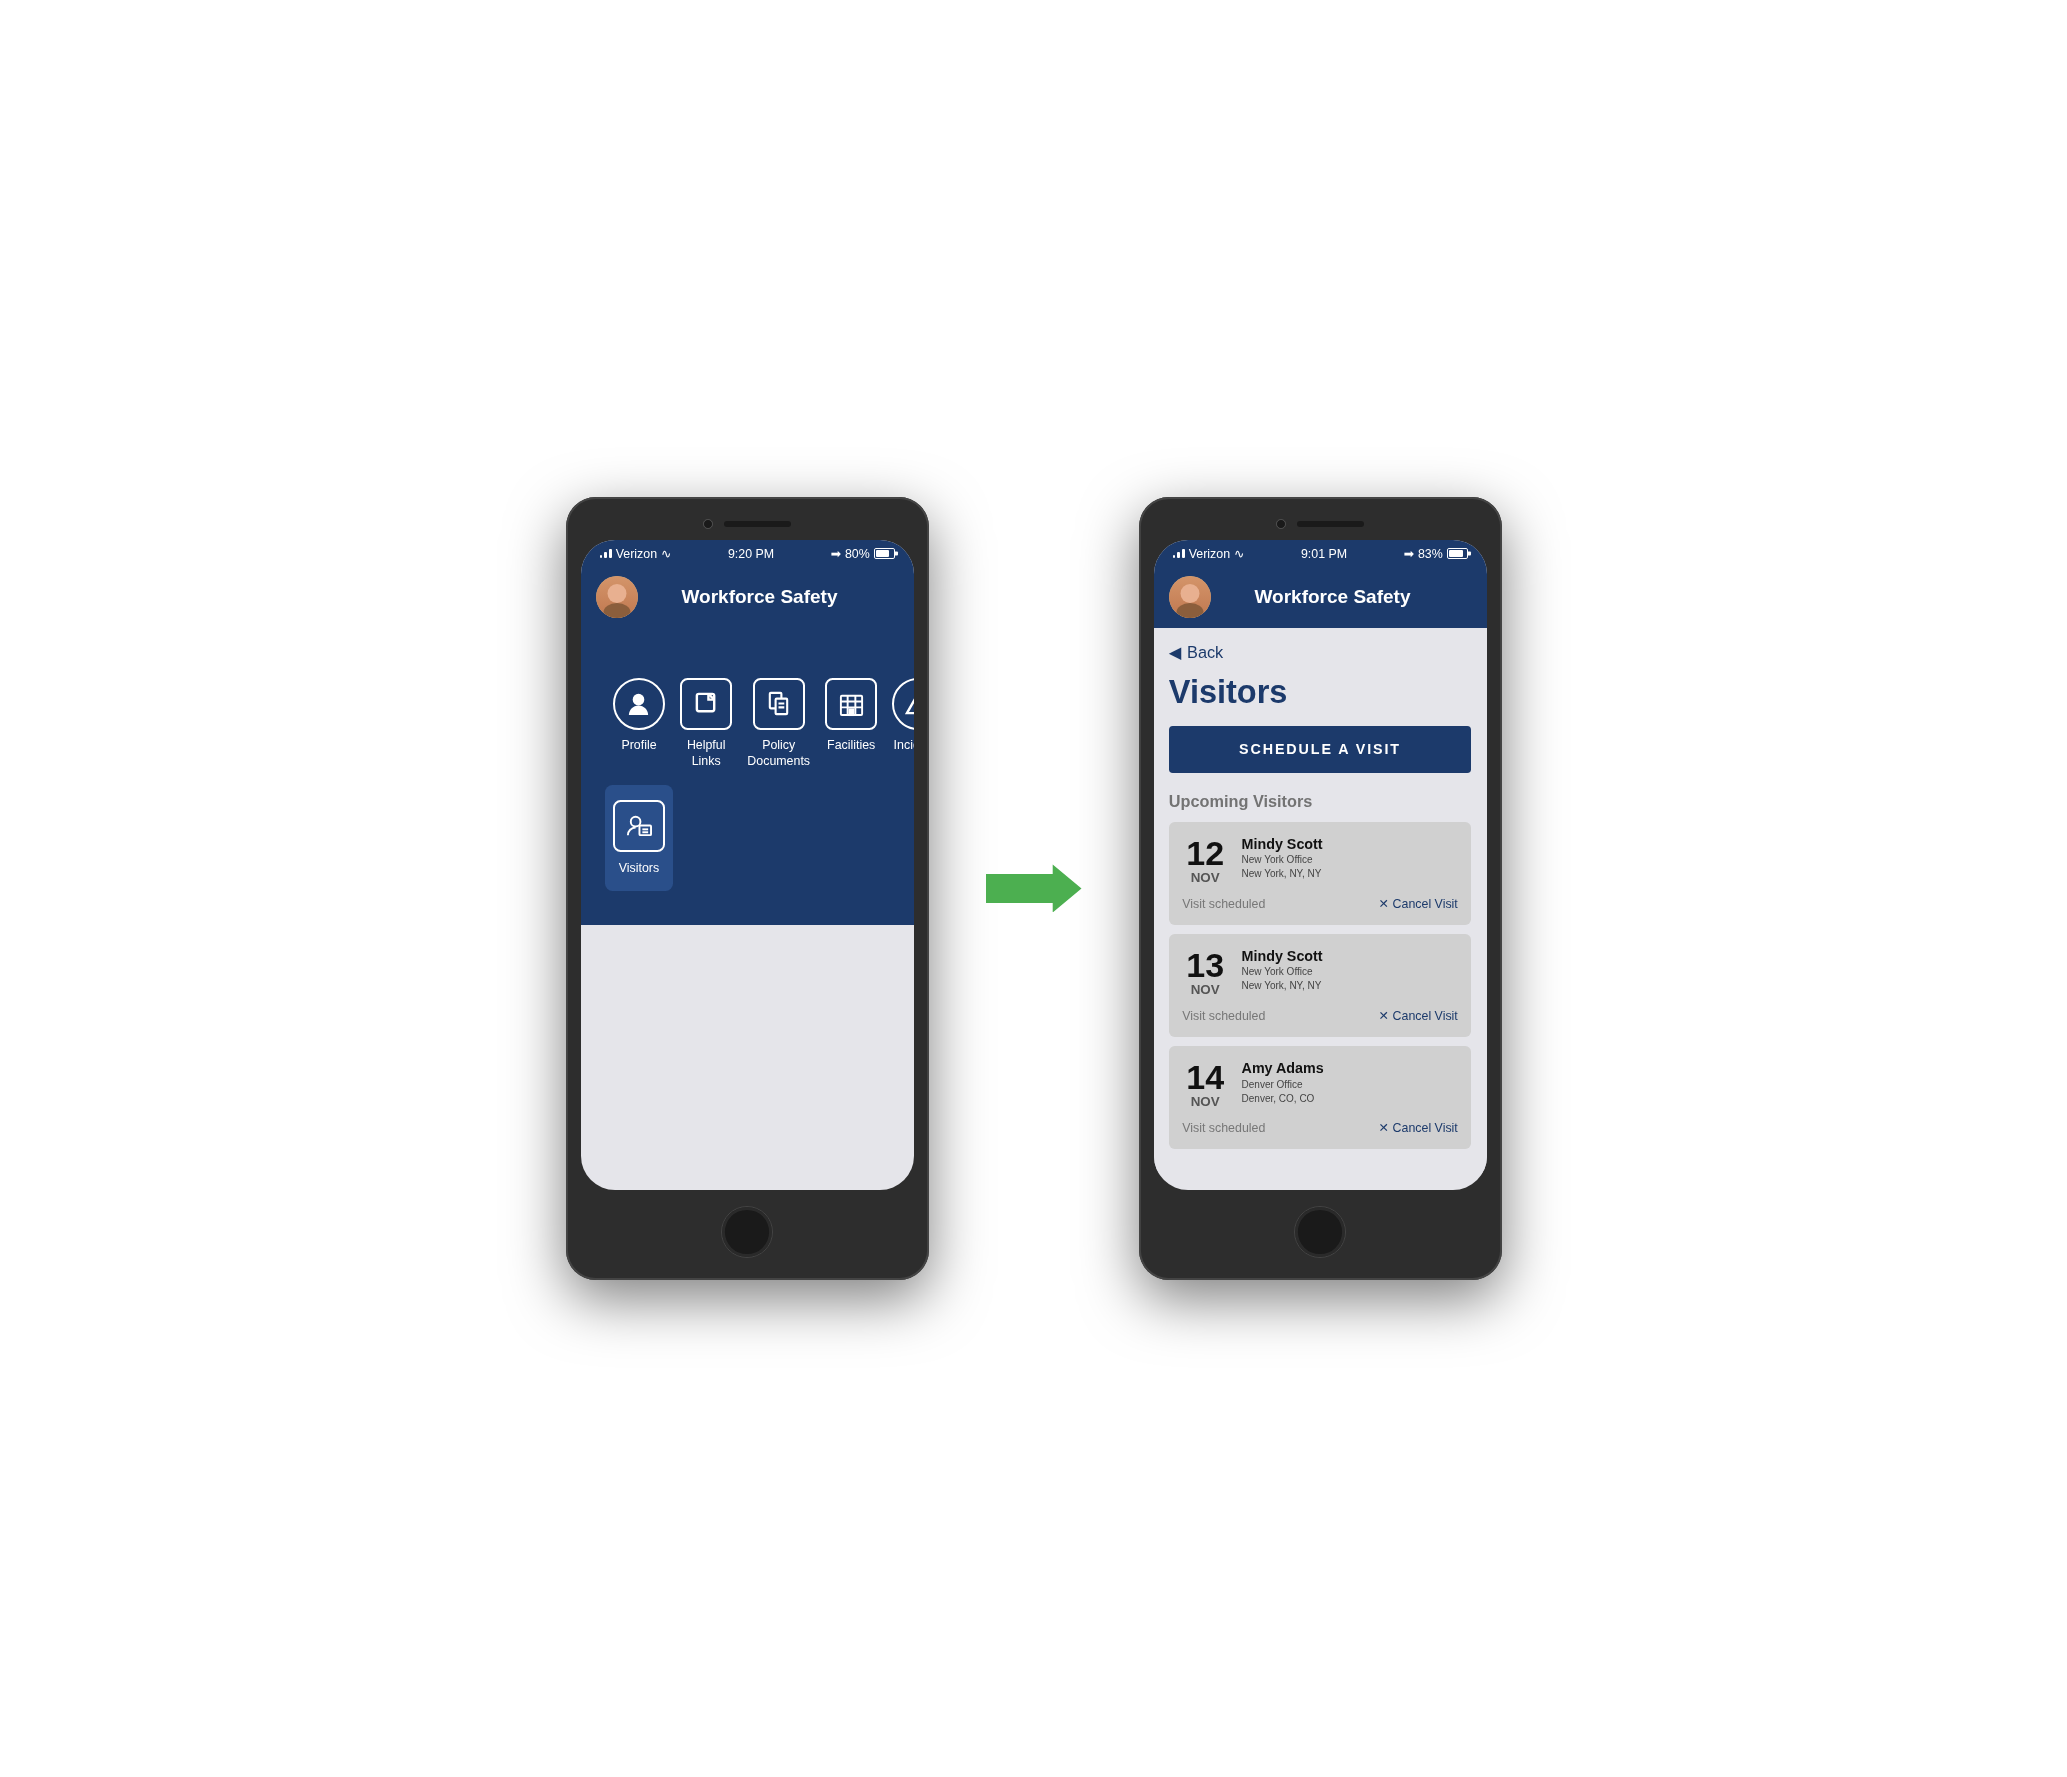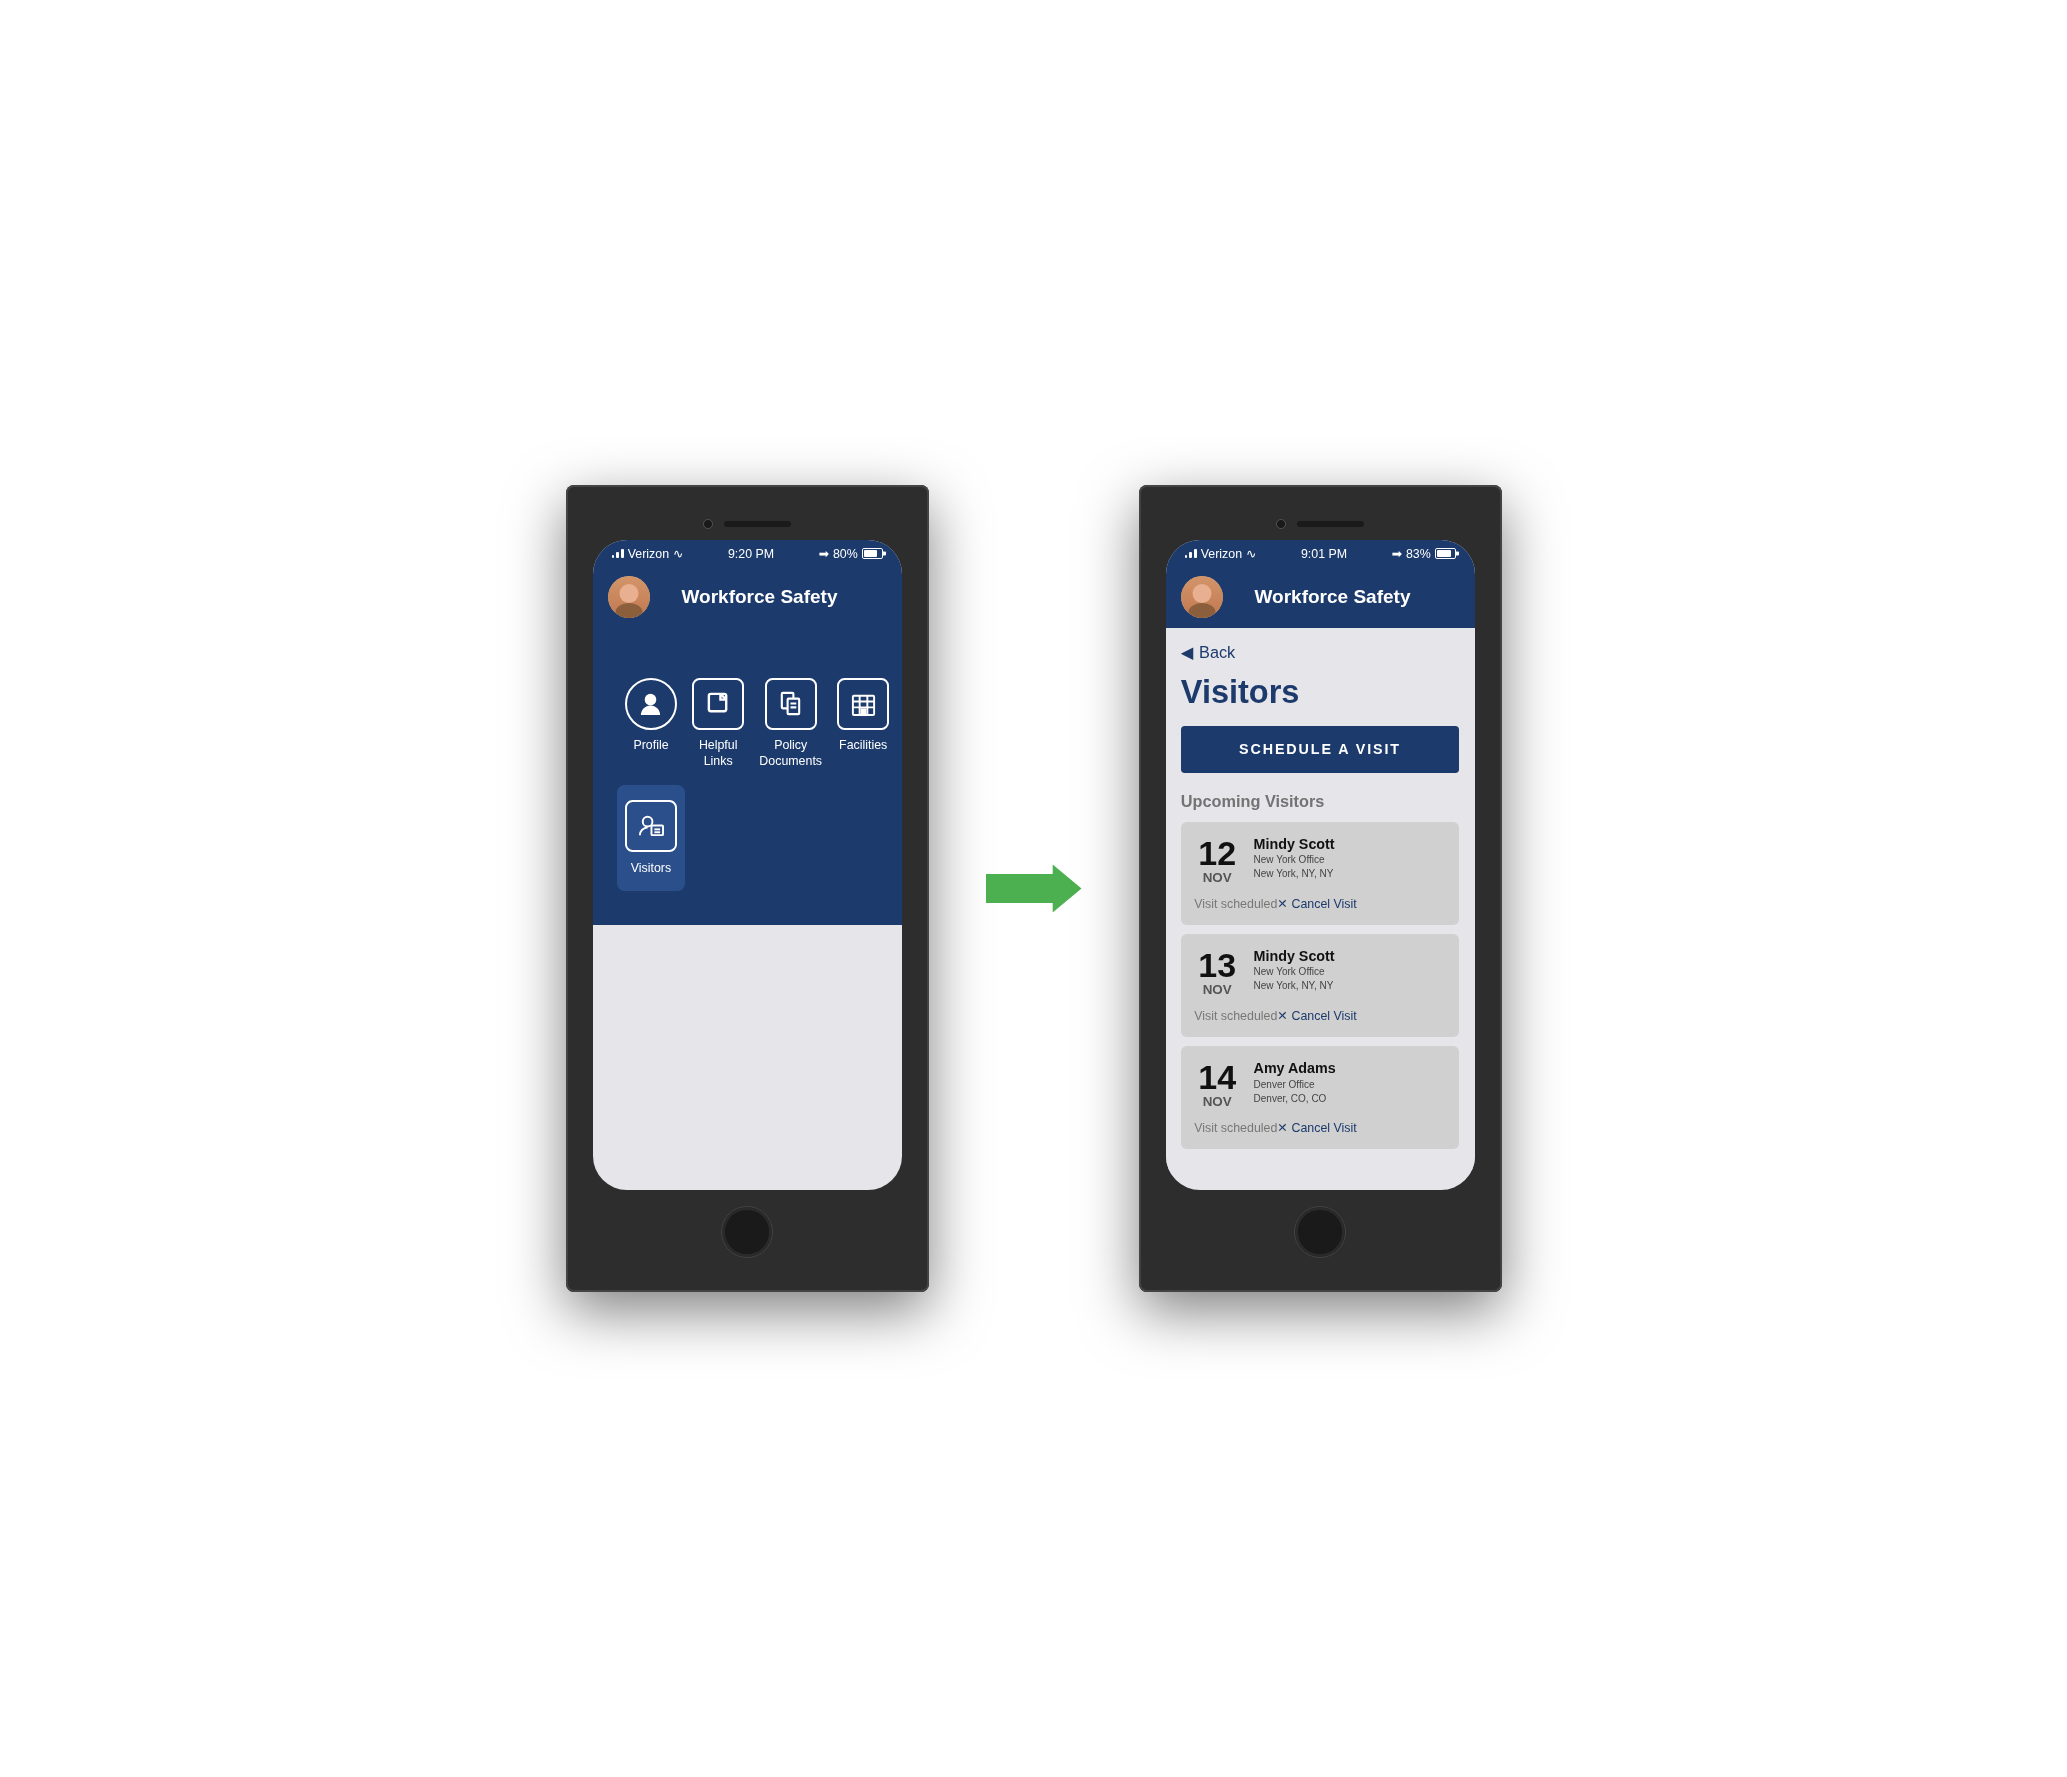--- a/index.html
+++ b/index.html
@@ -16,22 +16,22 @@
     .scene {
       display: flex;
       align-items: center;
       gap: 57px;
     }
 
     
     .phone {
       width: 363px;
       background: #2d2d2d;
-      border-radius: 8px;
-      padding: 27px;
+      border-radius: 30px;
+      padding: 15px;
       box-shadow: 0 19px 57px rgba(0,0,0,0.5), inset 0 0 0 1.9px #444;
       position: relative;
     }
 
     .phone-top-bar {
       display: flex;
       justify-content: center;
       align-items: center;
       padding: 7.6px 0 11.5px;
       gap: 11.5px;
@@ -377,21 +377,21 @@
     }
 
     .visitor-location {
       font-size: 10px;
       color: #444;
       line-height: 1.4;
     }
 
     .card-footer {
       display: flex;
-      justify-content: flex-start;
+      justify-content: space-between;
       align-items: center;
       margin-top: 6px;
       padding-top: 5.7px;
     }
 
     .visit-status {
       font-size: 12.4px;
       color: #777;
     }
 

